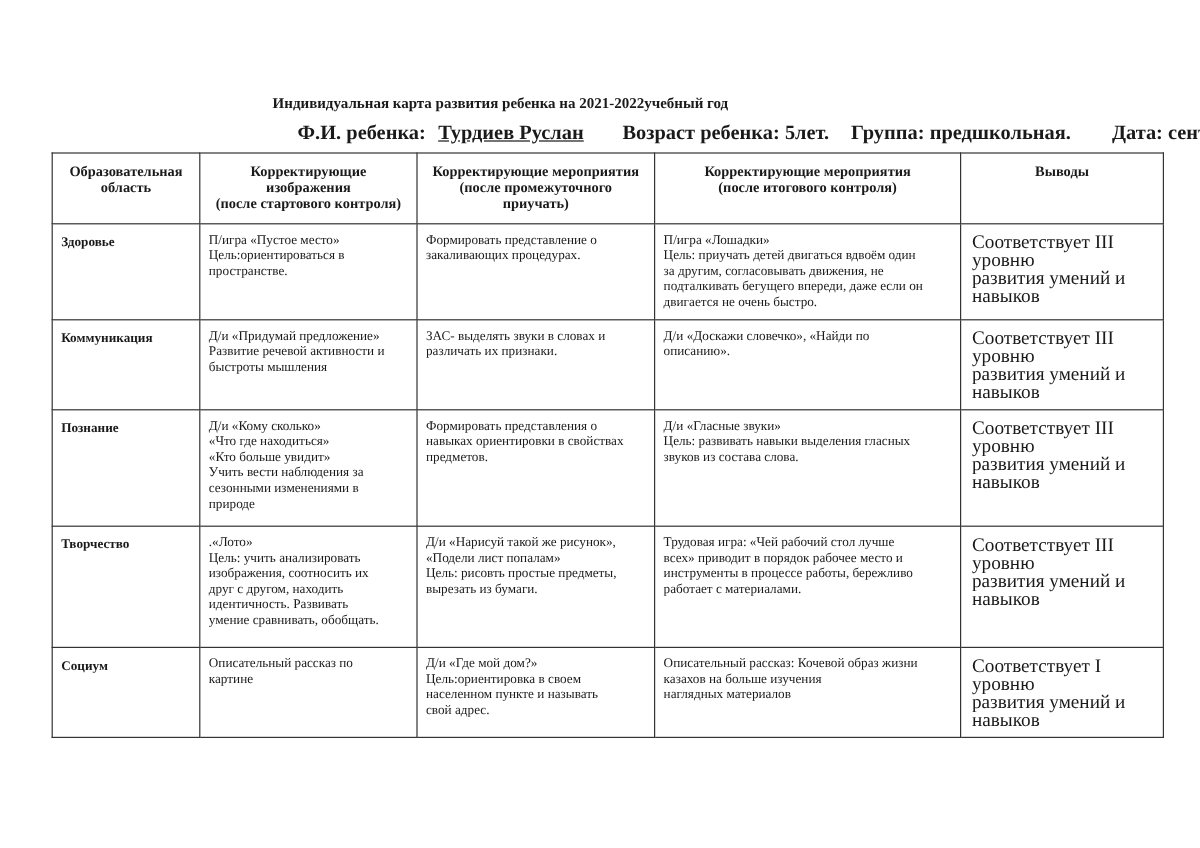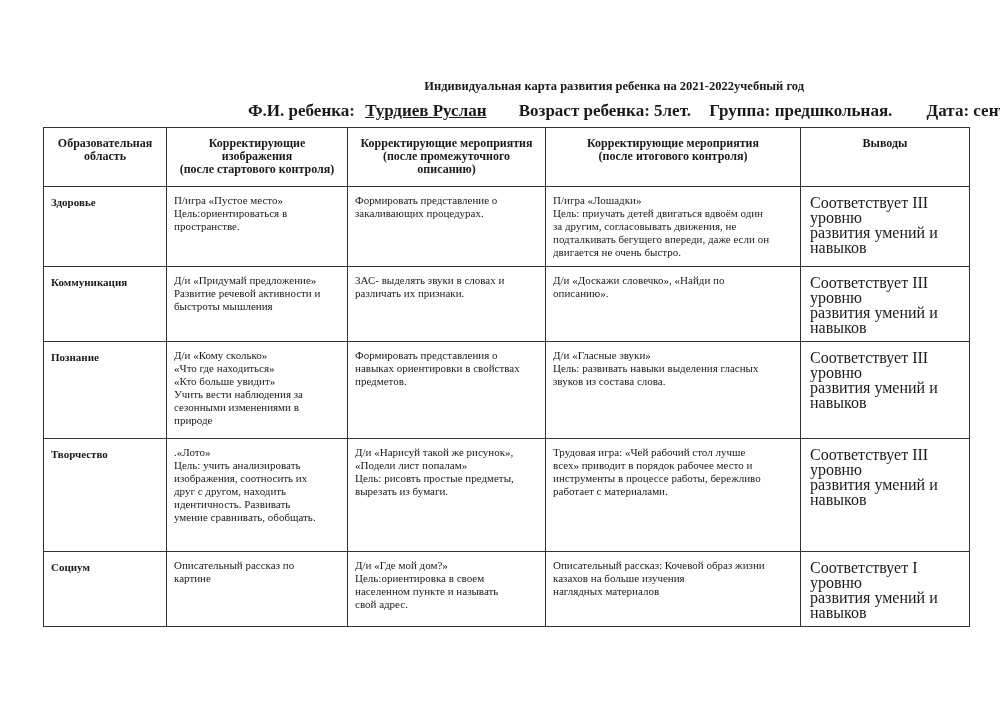--- a/index.html
+++ b/index.html
@@ -1,21 +1,21 @@
 <!DOCTYPE html>
 <html><head>
 <meta charset="utf-8">
 <style>
   html, body { margin: 0; padding: 0; }
   body {
     width: 1000px; height: 707px; background: #ffffff; position: relative; overflow: hidden;
     font-family: "Liberation Serif", "DejaVu Serif", serif; color: #1a1a1a;
   }
   .title {
-    position: absolute; left: 0; top: 79px; width: 804px; text-align: right;
+    position: absolute; left: 0; top: 79px; width: 804px; text-align: center;
     font-weight: bold; font-size: 12.5px; padding-left: 30px; box-sizing: border-box;
   }
   .info {
     position: absolute; top: 101px; left: 248px; font-weight: bold; font-size: 17px;
     white-space: nowrap;
   }
   .info span { display: inline-block; }
   .info .name { text-decoration: underline; margin-left: 6px; margin-right: 28px; }
   .info .age { margin-right: 14px; }
   .info .group { margin-right: 30px; }
@@ -28,21 +28,21 @@
   }
   table.card th { font-weight: bold; text-align: center; padding-top: 9px; font-size: 12px; }
   table.card td.area { font-weight: bold; padding-top: 9px; }
   table.card td.cell { padding-top: 7px; }
   table.card td.concl { font-size: 16px; line-height: 15px; padding-top: 8px; padding-left: 9px; }
   .line { display: block; }
   tr.h { height: 59px; }
   tr.r0 { height: 80px; }
   tr.r1 { height: 68px; }
   tr.r2 { height: 97px; }
-  tr.r3 { height: 113px; }
+  tr.r3 { height: 101px; }
   tr.r4 { height: 74px; }
 </style>
 </head>
 <body>
 
 <div class="title">Индивидуальная карта развития ребенка на 2021-2022учебный год</div>
 
 <div class="info">
   <span>Ф.И. ребенка:</span>
   <span class="name">Турдиев Руслан</span>
@@ -66,21 +66,21 @@
         <span class="line">область</span>
       </th>
       <th>
         <span class="line">Корректирующие</span>
         <span class="line">изображения</span>
         <span class="line">(после стартового контроля)</span>
       </th>
       <th>
         <span class="line">Корректирующие мероприятия</span>
         <span class="line">(после промежуточного</span>
-        <span class="line">описанию)</span>
+        <span class="line">приучать)</span>
       </th>
       <th>
         <span class="line">Корректирующие мероприятия</span>
         <span class="line">(после итогового контроля)</span>
       </th>
       <th>
         <span class="line">Выводы</span>
       </th>
     </tr>
   </thead>

